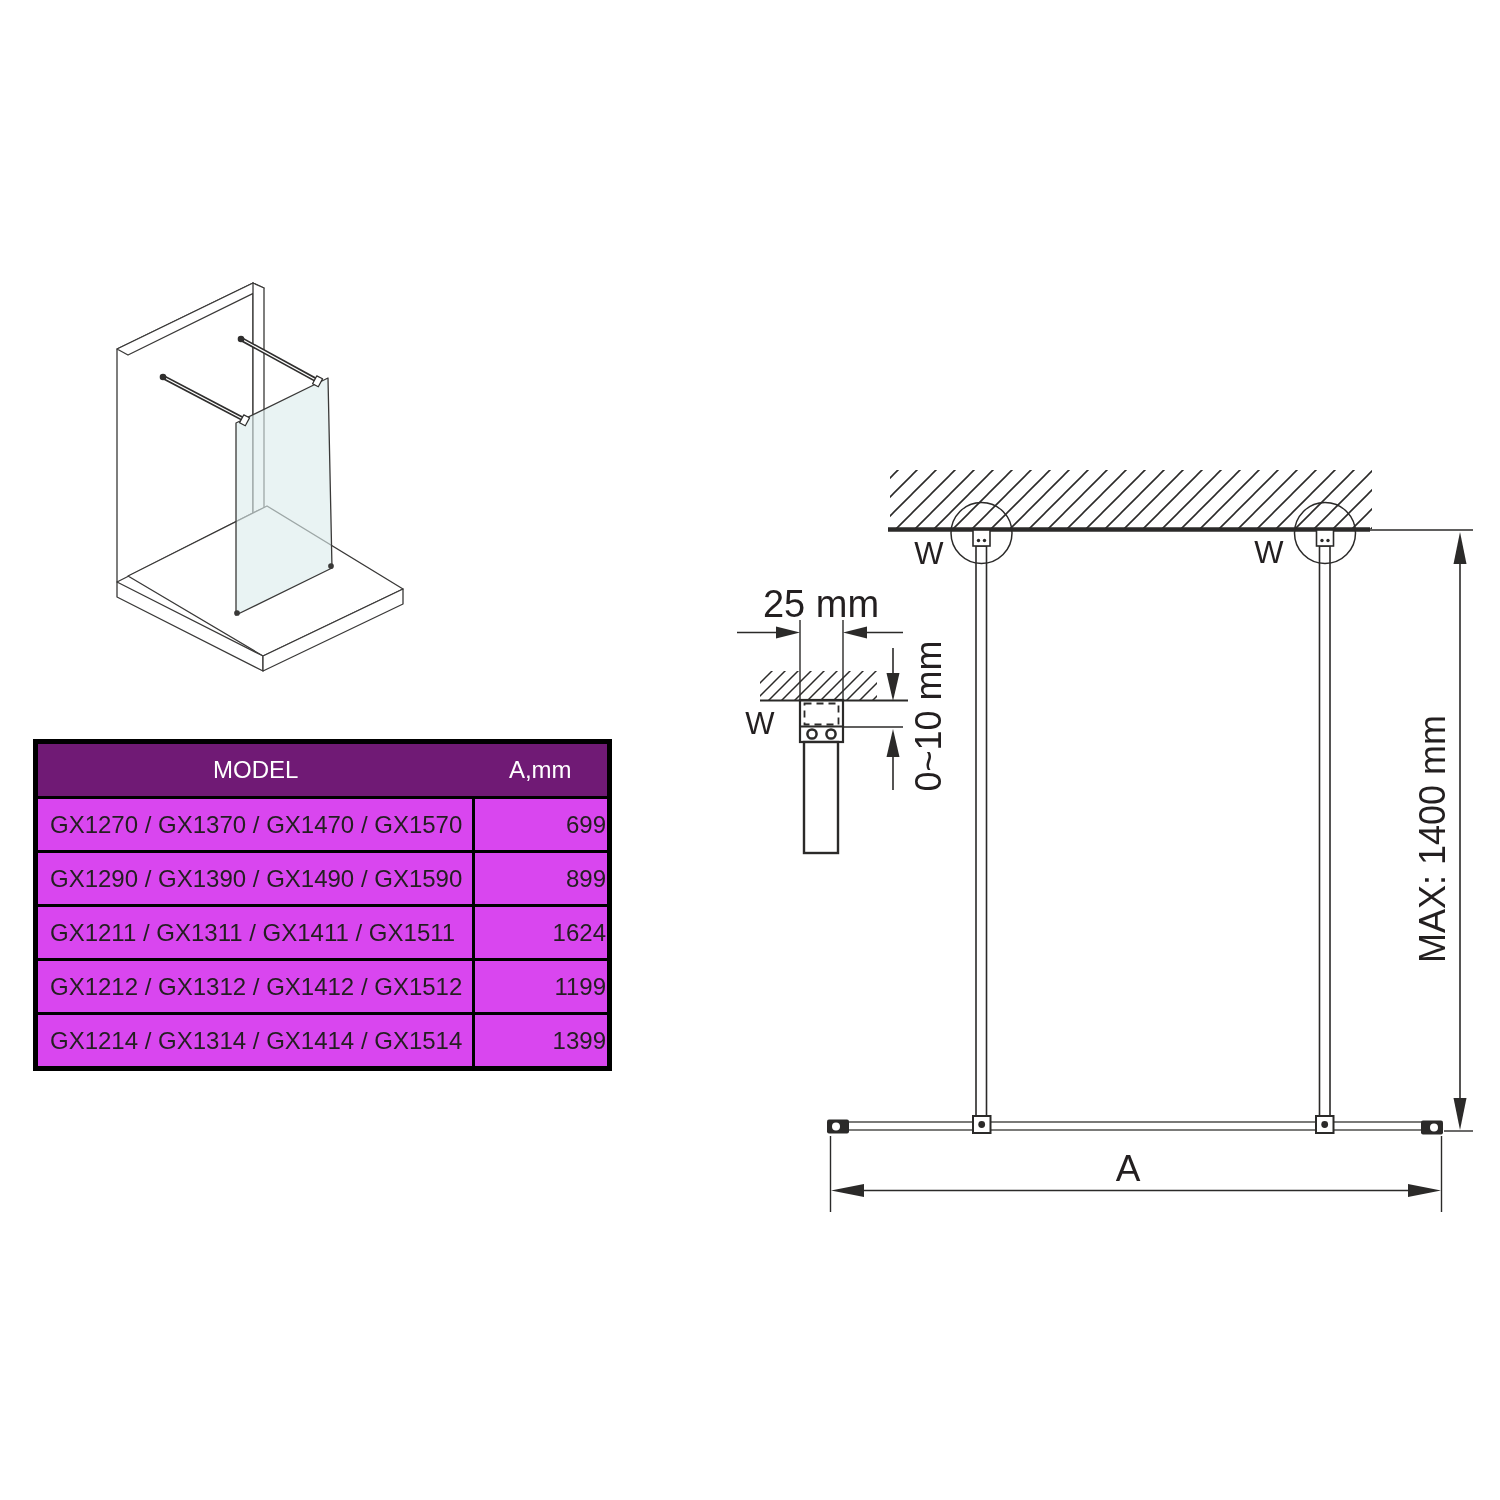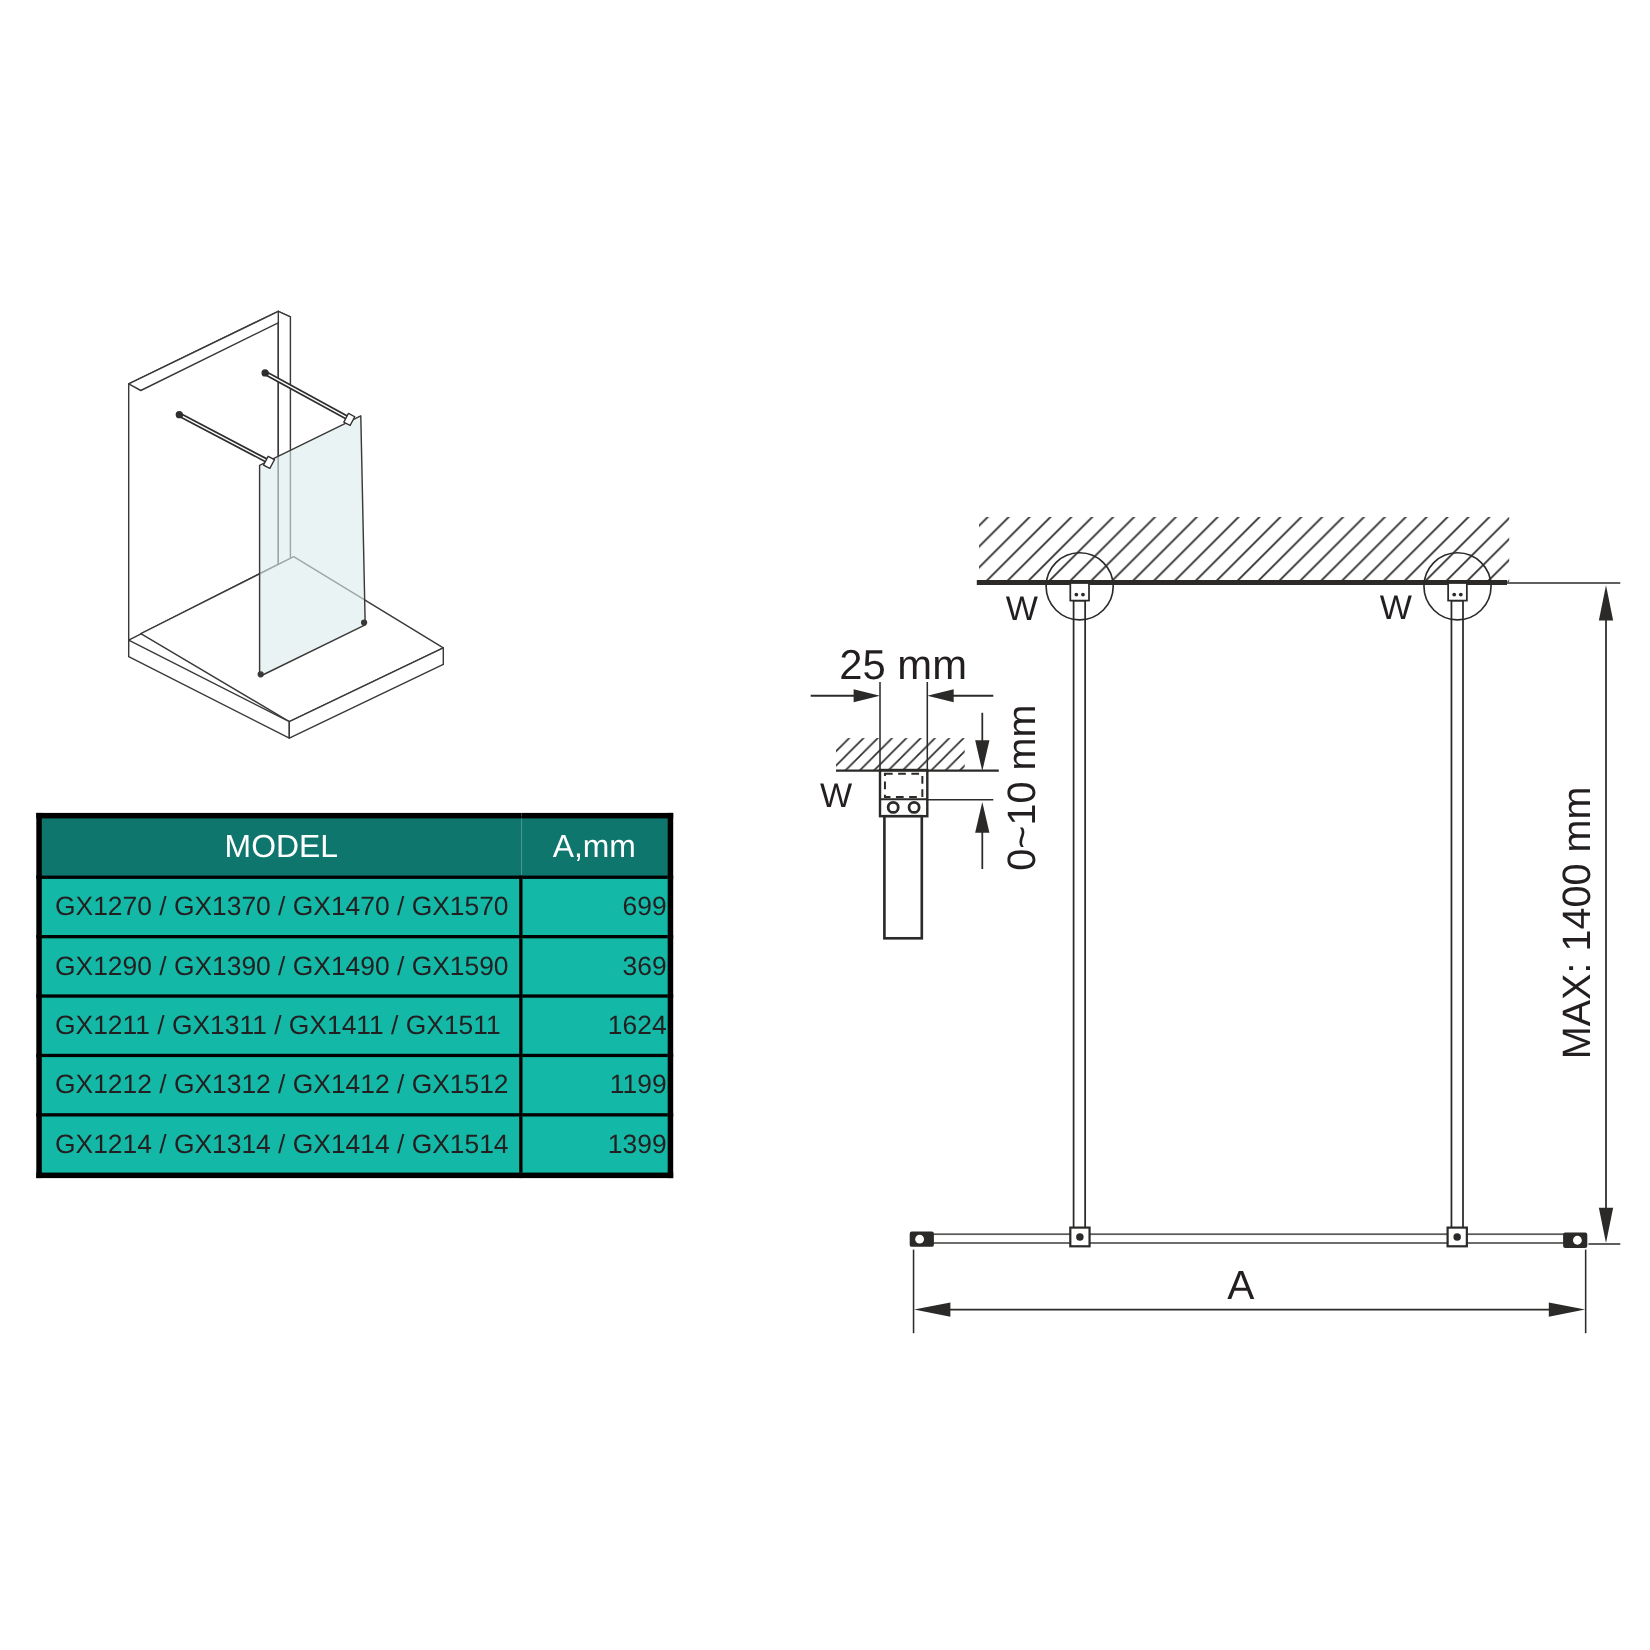--- a/index.html
+++ b/index.html
@@ -8,26 +8,26 @@
     font-family:"Liberation Sans",sans-serif;color:#231f20;overflow:hidden;
   }
   .drawing{position:absolute;left:0;top:0;}
   
   .spec-table{position:absolute;left:33px;top:739px;}
   .spec-table table{
     border-collapse:collapse;width:574px;table-layout:fixed;
     border:5px solid #000;
   }
   .spec-table th{
-    background:#0f766e;color:#fff;font-weight:normal;
-    font-size:29px;height:50px;border:0;
+    background:#701a75;color:#fff;font-weight:normal;
+    font-size:24px;height:50px;border:0;
   }
   .spec-table td{
     border:3px solid #000;font-size:24px;height:49px;
-    background:#14b8a6;color:#231f20;white-space:nowrap;
+    background:#d946ef;color:#231f20;white-space:nowrap;
   }
   .spec-table td.model{padding-left:12px;text-align:left;}
   .spec-table td.val{text-align:right;}
   svg text{fill:#231f20;font-family:"Liberation Sans",sans-serif;}
 </style>
 </head>
 <body>
 
 <div class="canvas">
 
@@ -160,21 +160,21 @@
           <th>A,mm</th>
         </tr>
       </thead>
       <tbody>
         <tr>
           <td class="model">GX1270 / GX1370 / GX1470 / GX1570</td>
           <td class="val">699</td>
         </tr>
         <tr>
           <td class="model">GX1290 / GX1390 / GX1490 / GX1590</td>
-          <td class="val">369</td>
+          <td class="val">899</td>
         </tr>
         <tr>
           <td class="model">GX1211 / GX1311 / GX1411 / GX1511</td>
           <td class="val">1624</td>
         </tr>
         <tr>
           <td class="model">GX1212 / GX1312 / GX1412 / GX1512</td>
           <td class="val">1199</td>
         </tr>
         <tr>

